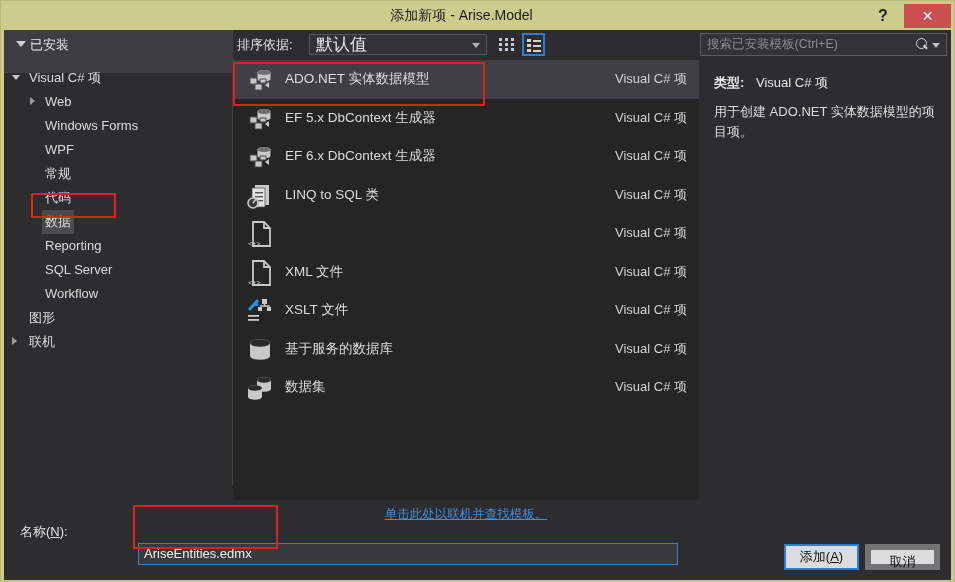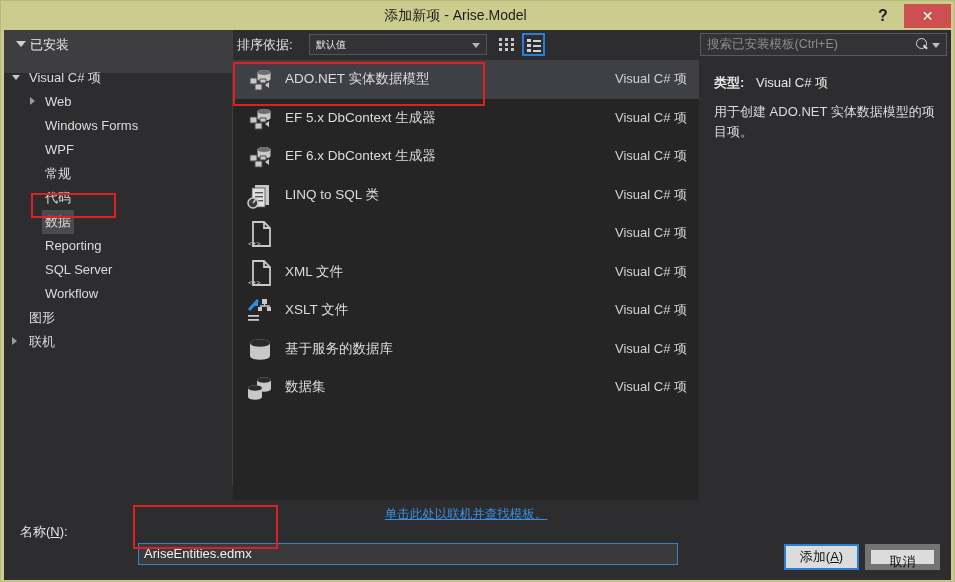--- a/index.html
+++ b/index.html
@@ -18,21 +18,21 @@
     border: 1px solid #b9b97c;
   }
 
   
   .titlebar {
     position: absolute; left: 0; top: 0;
     width: 953px; height: 29px;
     background: #cccc8f;
   }
   .titlebar-text {
-    position: absolute; left: 5px; top: 0;
+    position: absolute; left: 11px; top: 0;
     width: 815px; line-height: 29px;
     text-align: center;
     font-size: 14px;
     color: #1c1c1c;
     white-space: nowrap;
     padding-left: 42px;
   }
   .btn-help {
     position: absolute; right: 55px; top: 0;
     width: 32px; height: 29px;
@@ -127,21 +127,21 @@
   .sortcombo {
     position: absolute; left: 76px; top: 4px;
     width: 178px; height: 21px;
     background: #333337;
     border: 1px solid #555559;
     box-sizing: border-box;
     cursor: pointer;
   }
   .sortcombo .val {
     position: absolute; left: 6px; top: 0;
-    line-height: 19px; font-size: 10px; color: #e6e6e6;
+    line-height: 19px; font-size: 17px; color: #e6e6e6;
     white-space: nowrap;
   }
   .sortcombo .caret {
     position: absolute; right: 6px; top: 8px;
     width: 0; height: 0;
     border-left: 4px solid transparent;
     border-right: 4px solid transparent;
     border-top: 5px solid #b4b4b4;
   }
   .viewbtn {

